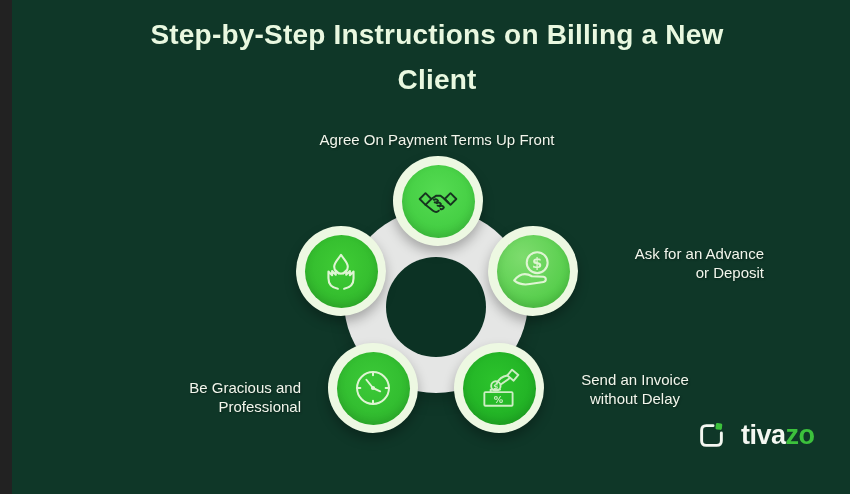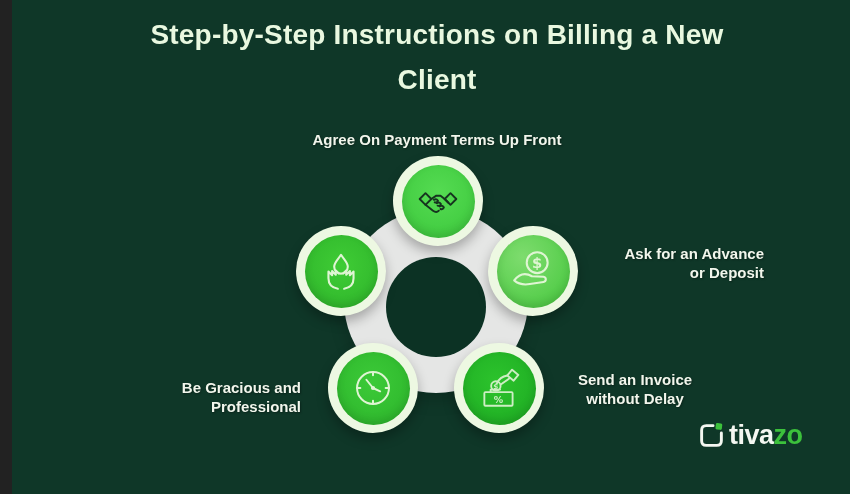--- a/index.html
+++ b/index.html
@@ -45,30 +45,30 @@
   .node-advance-deposit{left:476px;top:226px}
   .node-advance-deposit .inner{background:radial-gradient(circle at 35% 30%,#7EDC6E,#44C73C)}
   .node-follow-up{left:284px;top:226px}
   .node-follow-up .inner{background:radial-gradient(circle at 50% 42%,#3FCC35,#2DB32A)}
   .node-gracious{left:316px;top:343px}
   .node-gracious .inner{background:radial-gradient(circle at 48% 40%,#3CCA38,#2BB32A)}
   .node-send-invoice{left:442px;top:343px}
   .node-send-invoice .inner{background:radial-gradient(circle at 45% 40%,#2CC32C,#1CA922)}
   
   .label{
-    position:absolute;color:var(--c-label_text);font-size:15px;font-weight:700;
+    position:absolute;color:var(--c-label_text);font-size:15px;font-weight:400;
     line-height:19px;white-space:pre-line;text-shadow:1px 1px 2px rgba(0,0,0,.35);
   }
   .label-payment-terms{left:250px;top:130px;width:350px;text-align:center}
   .label-advance-deposit{left:582px;top:244px;width:170px;text-align:right}
   .label-send-invoice{left:553px;top:370px;width:140px;text-align:center}
   .label-gracious{left:149px;top:378px;width:140px;text-align:right}
   .label-follow-up{left:92px;top:251px;width:180px;text-align:right}
   
-  .logo{position:absolute;left:686px;top:420px;display:flex;align-items:center;gap:4px}
+  .logo{position:absolute;left:686px;top:420px;display:flex;align-items:center;gap:16px}
   .logo-word{font-size:27px;font-weight:700;letter-spacing:-.5px;color:#F4F7F1}
   .logo-word .accent{color:var(--c-logo_accent)}
   svg{display:block}
 </style>
 </head>
 <body>
 
 <div class="canvas">
 
   <h1 class="title">Step-by-Step Instructions on Billing a New

